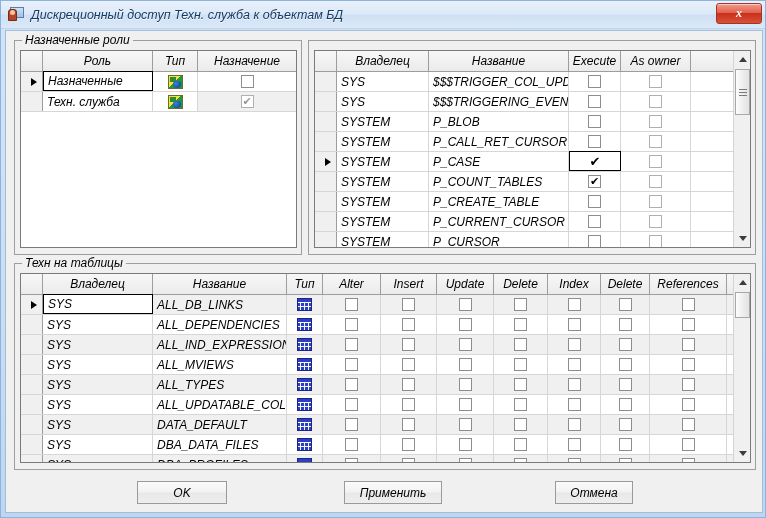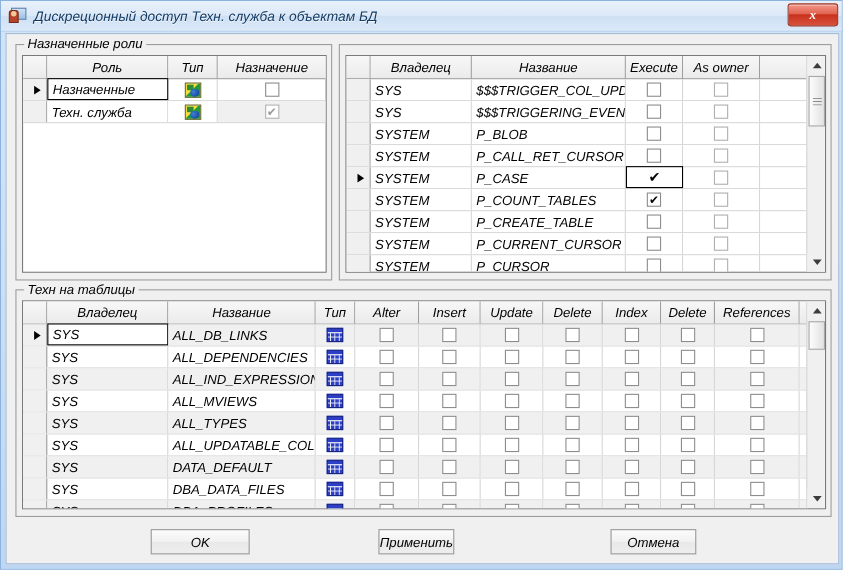--- a/index.html
+++ b/index.html
@@ -735,16 +735,16 @@
             </div>
           <div class="sb-thumb" style="top:18px;height:26px;"></div>
           <div class="sb-arrow down">
               <div class="tri-down"></div>
             </div>
         </div>
       </div>
     </div>
 
     <div class="btn" style="left:131px; top:450px; width:90px;">OK</div>
-    <div class="btn" style="left:338px; top:450px; width:69px;">Применить</div>
+    <div class="btn" style="left:338px; top:450px; width:98px;">Применить</div>
     <div class="btn" style="left:549px; top:450px; width:78px;">Отмена</div>
   </div>
 </div>
 
 </body></html>

